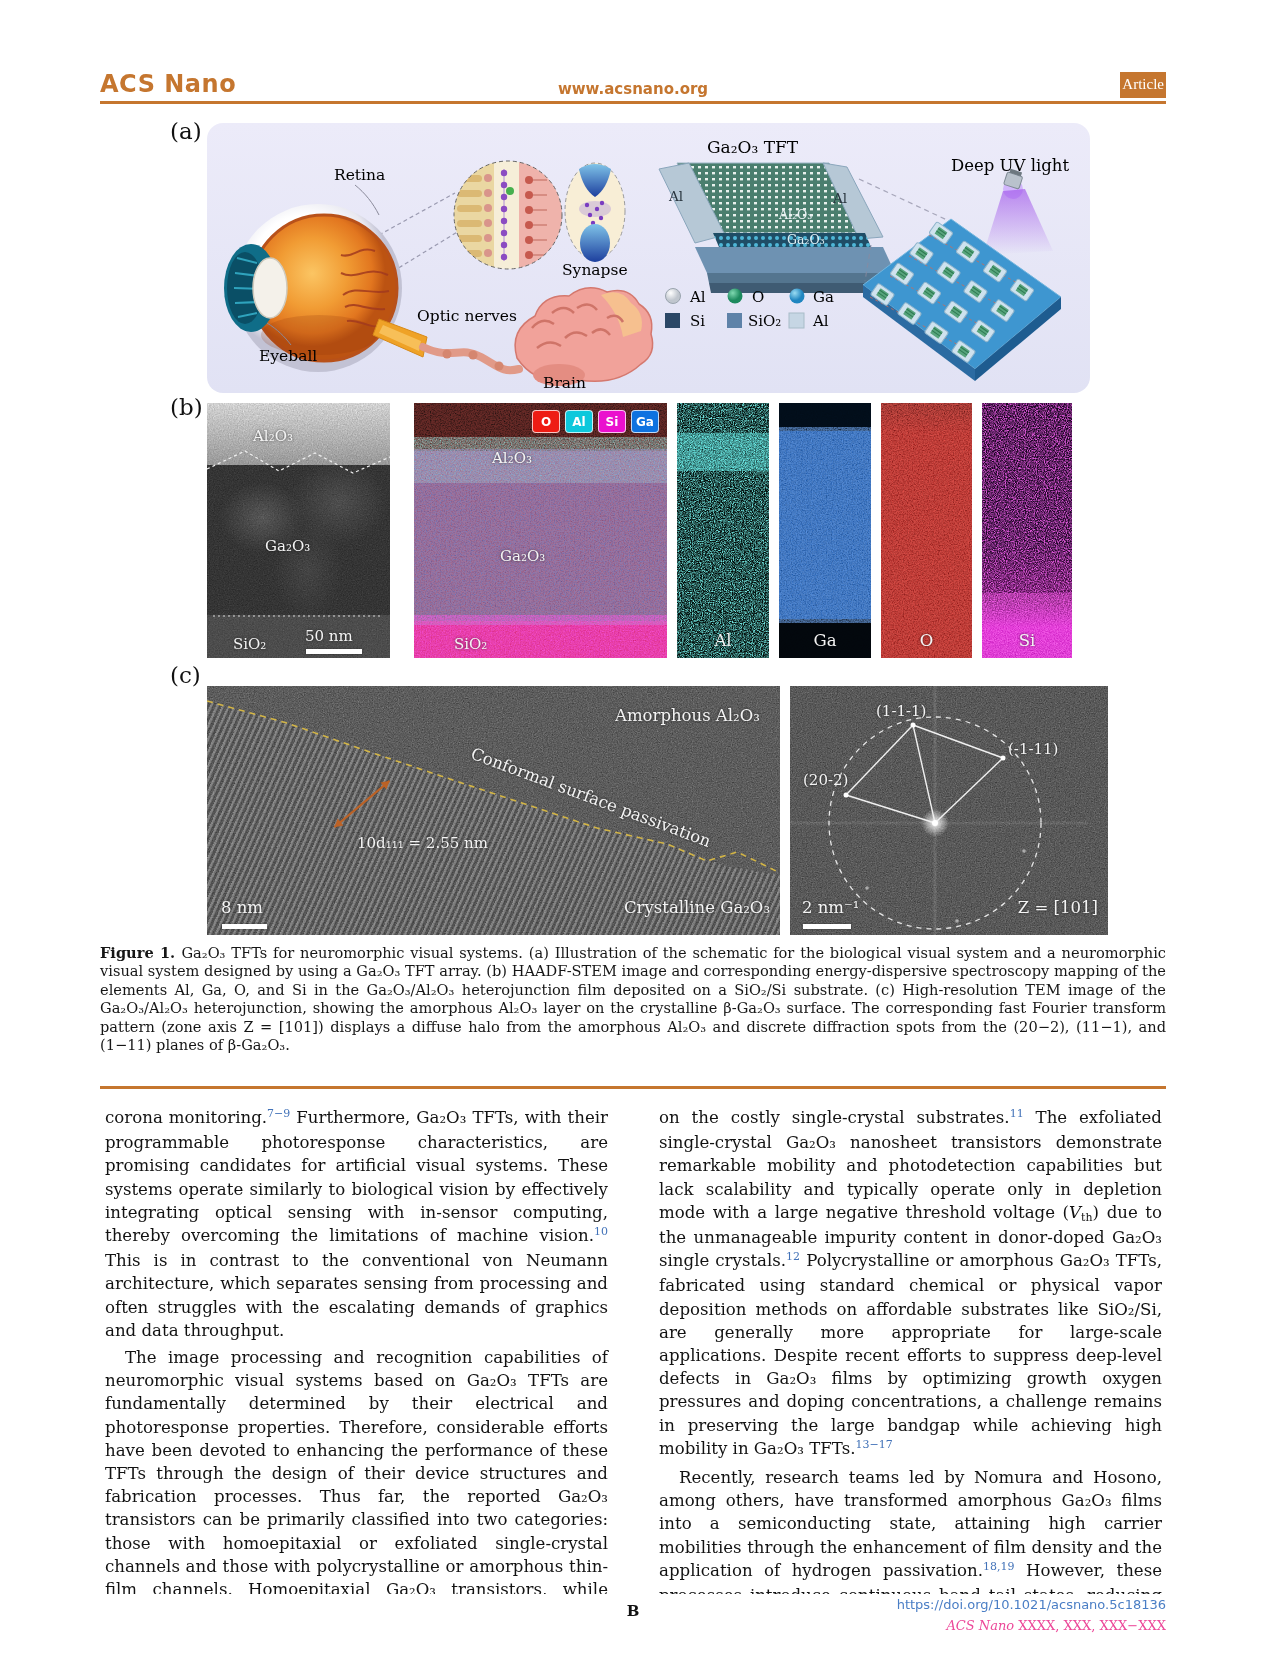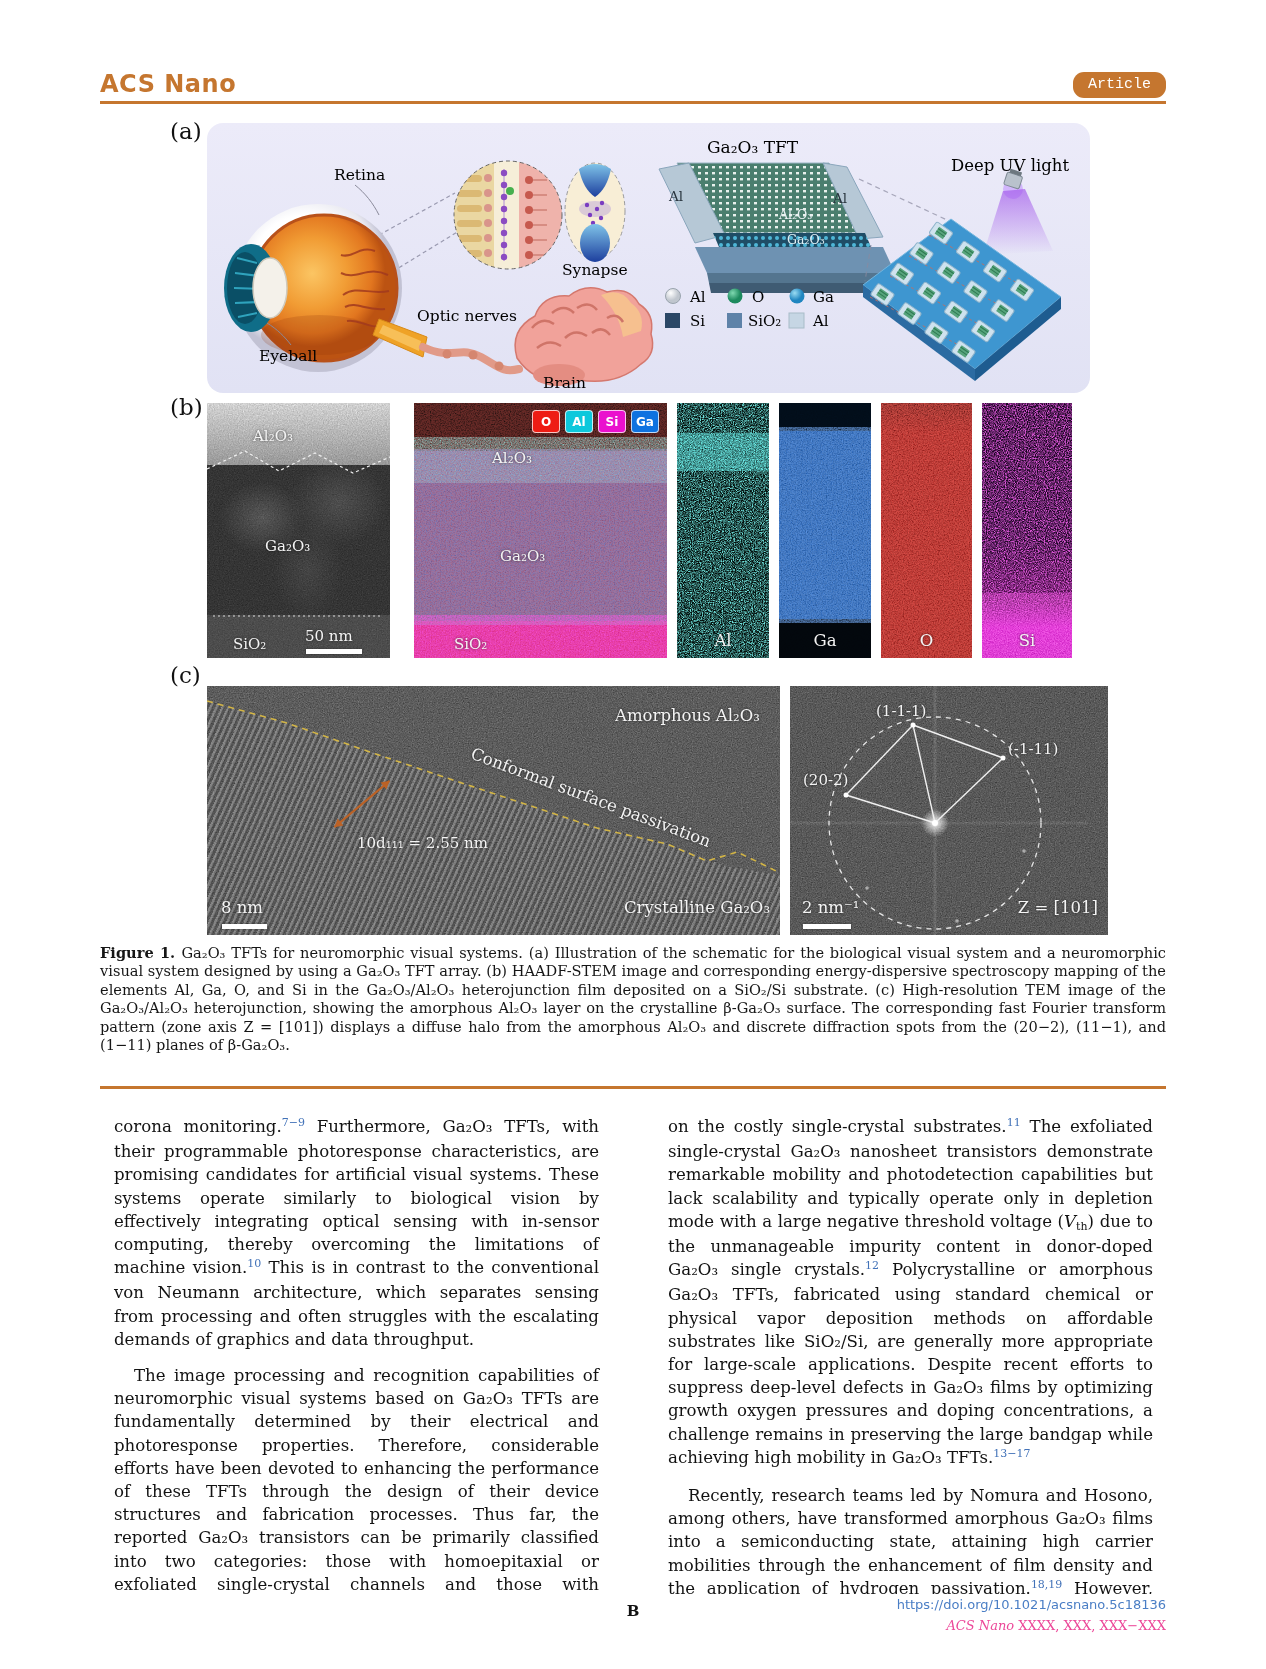--- a/index.html
+++ b/index.html
@@ -4,21 +4,21 @@
 <style>
   html,body{margin:0;padding:0;background:#888;}
   .page{position:relative;width:1266px;height:1669px;background:#ffffff;overflow:hidden;
         font-family:"DejaVu Serif","Liberation Serif",serif;color:#111;}
   
   .jname{position:absolute;left:100px;top:70px;font-family:"DejaVu Sans","Liberation Sans",sans-serif;
          font-weight:bold;font-size:24px;letter-spacing:.5px;color:#c5762f;}
   .hsite{position:absolute;left:100px;right:100px;top:80px;text-align:center;
          font-family:"DejaVu Sans","Liberation Sans",sans-serif;font-weight:bold;font-size:15px;color:#c5762f;}
   .hbadge{position:absolute;right:100px;top:72px;background:#c5762f;color:#fff;
-          font-family:Liberation Mono, monospace;font-size:15px;padding:4px 15px 5px;border-radius:11px;}
+          font-family:Liberation Serif, serif;font-size:15px;padding:4px 2px 5px;}
   .hrule{position:absolute;left:100px;top:101px;width:1066px;height:3px;background:#c5762f;}
   
   .flabel{position:absolute;left:170px;font-size:23px;color:#111;}
   .panelA{position:absolute;left:207px;top:123px;width:883px;height:270px;border-radius:16px;
           background:linear-gradient(#ecebf9,#e1e2f4);overflow:hidden;}
   .svgt{font-family:"DejaVu Serif","Liberation Serif",serif;}
   .bimg,.cimg{position:absolute;overflow:hidden;background:#000;}
   .bimg{top:403px;height:255px;}
   .cimg{top:686px;height:249px;}
   .lay{position:absolute;left:0;width:100%;}
@@ -36,21 +36,21 @@
      background:repeating-linear-gradient(114deg,rgba(235,235,235,.27) 0px,rgba(235,235,235,.27) 1.6px,rgba(25,25,25,.22) 3.1px,rgba(120,120,120,0) 5.4px);
      clip-path:polygon(0 6%,14% 15%,28% 26%,42% 37%,55% 47%,68% 57%,80% 63%,90% 72%,100% 76%,100% 100%,0 100%);}
   .rot{transform-origin:left top;}
   
   .caption{position:absolute;left:100px;top:944px;width:1066px;font-size:14.6px;line-height:18.4px;
            text-align:justify;color:#161616;}
   .rule2{position:absolute;left:100px;top:1086px;width:1066px;height:2.5px;background:#c5762f;}
   .col{position:absolute;top:1102px;width:511px;height:492px;overflow:hidden;text-align:justify;
        font-size:16.6px;line-height:23.2px;color:#121212;}
   .colL{left:101px;} .colR{left:655px;}
-  .col p{margin:13px;}
+  .col p{margin:4px;}
   .col p.ind{text-indent:20px;}
   .b{font-weight:bold;} .i{font-style:italic;}
   .r{position:relative;top:-6px;font-size:11px;color:#4272b8;}
   .s{position:relative;top:3px;font-size:11px;}
   
   .pgletter{position:absolute;left:100px;top:1602px;width:1066px;text-align:center;font-weight:bold;font-size:15px;}
   .doi{position:absolute;right:100px;top:1597px;font-family:"DejaVu Sans","Liberation Sans",sans-serif;
        font-size:13px;color:#4a7ec5;}
   .cite{position:absolute;right:100px;top:1618px;font-size:13px;color:#ec4899;}
 </style>
@@ -90,20 +90,21 @@
   <filter id="nMs" x="0%" y="0%" width="100%" height="100%">
         <feTurbulence type="fractalNoise" baseFrequency="0.9" numOctaves="2" seed="17" stitchTiles="stitch"></feTurbulence>
         <feColorMatrix type="matrix" values="0 0 0 0 0.9 0 0 0 0 0.12 0 0 0 0 0.85 1.4 1.4 1.4 0 -1.7"></feColorMatrix>
       </filter>
  </defs>
 </svg>
 
 <div class="page">
 
   <div class="jname">ACS Nano</div>
+  <div class="hsite">www.acsnano.org</div>
   <div class="hbadge">Article</div>
   <div class="hrule"></div>
 
   <div class="flabel" style="top:118px">(a)</div>
   <div class="panelA">
     <svg viewBox="0 0 883 270" width="883" height="270">
       <defs>
         <radialGradient id="gScl" cx="42%" cy="38%">
             <stop offset="62%" stop-color="#ffffff"></stop>
             <stop offset="88%" stop-color="#e8e8f0"></stop>

